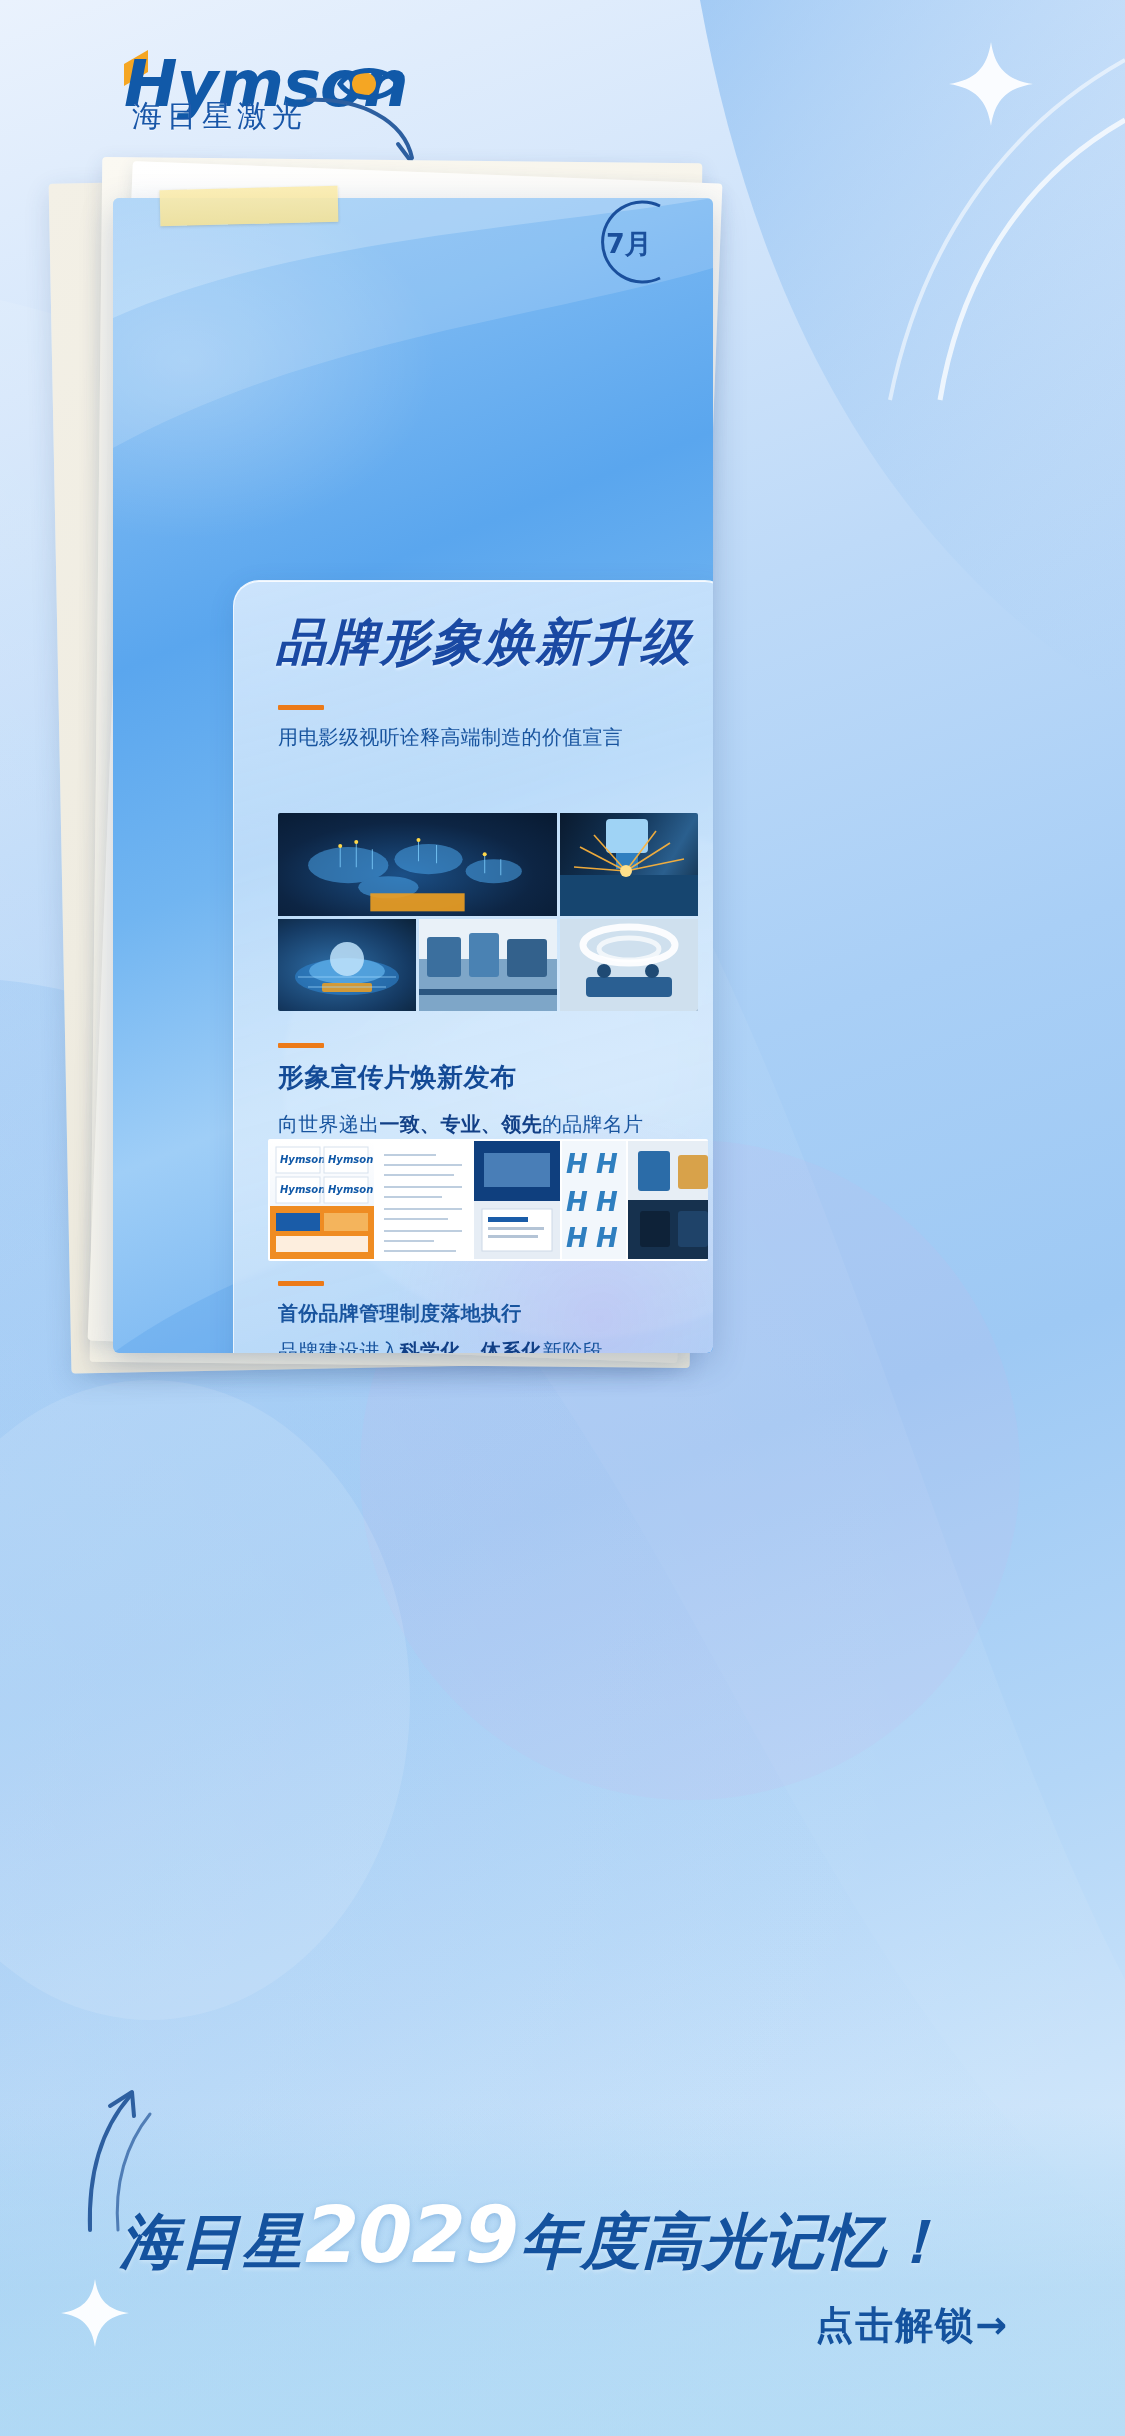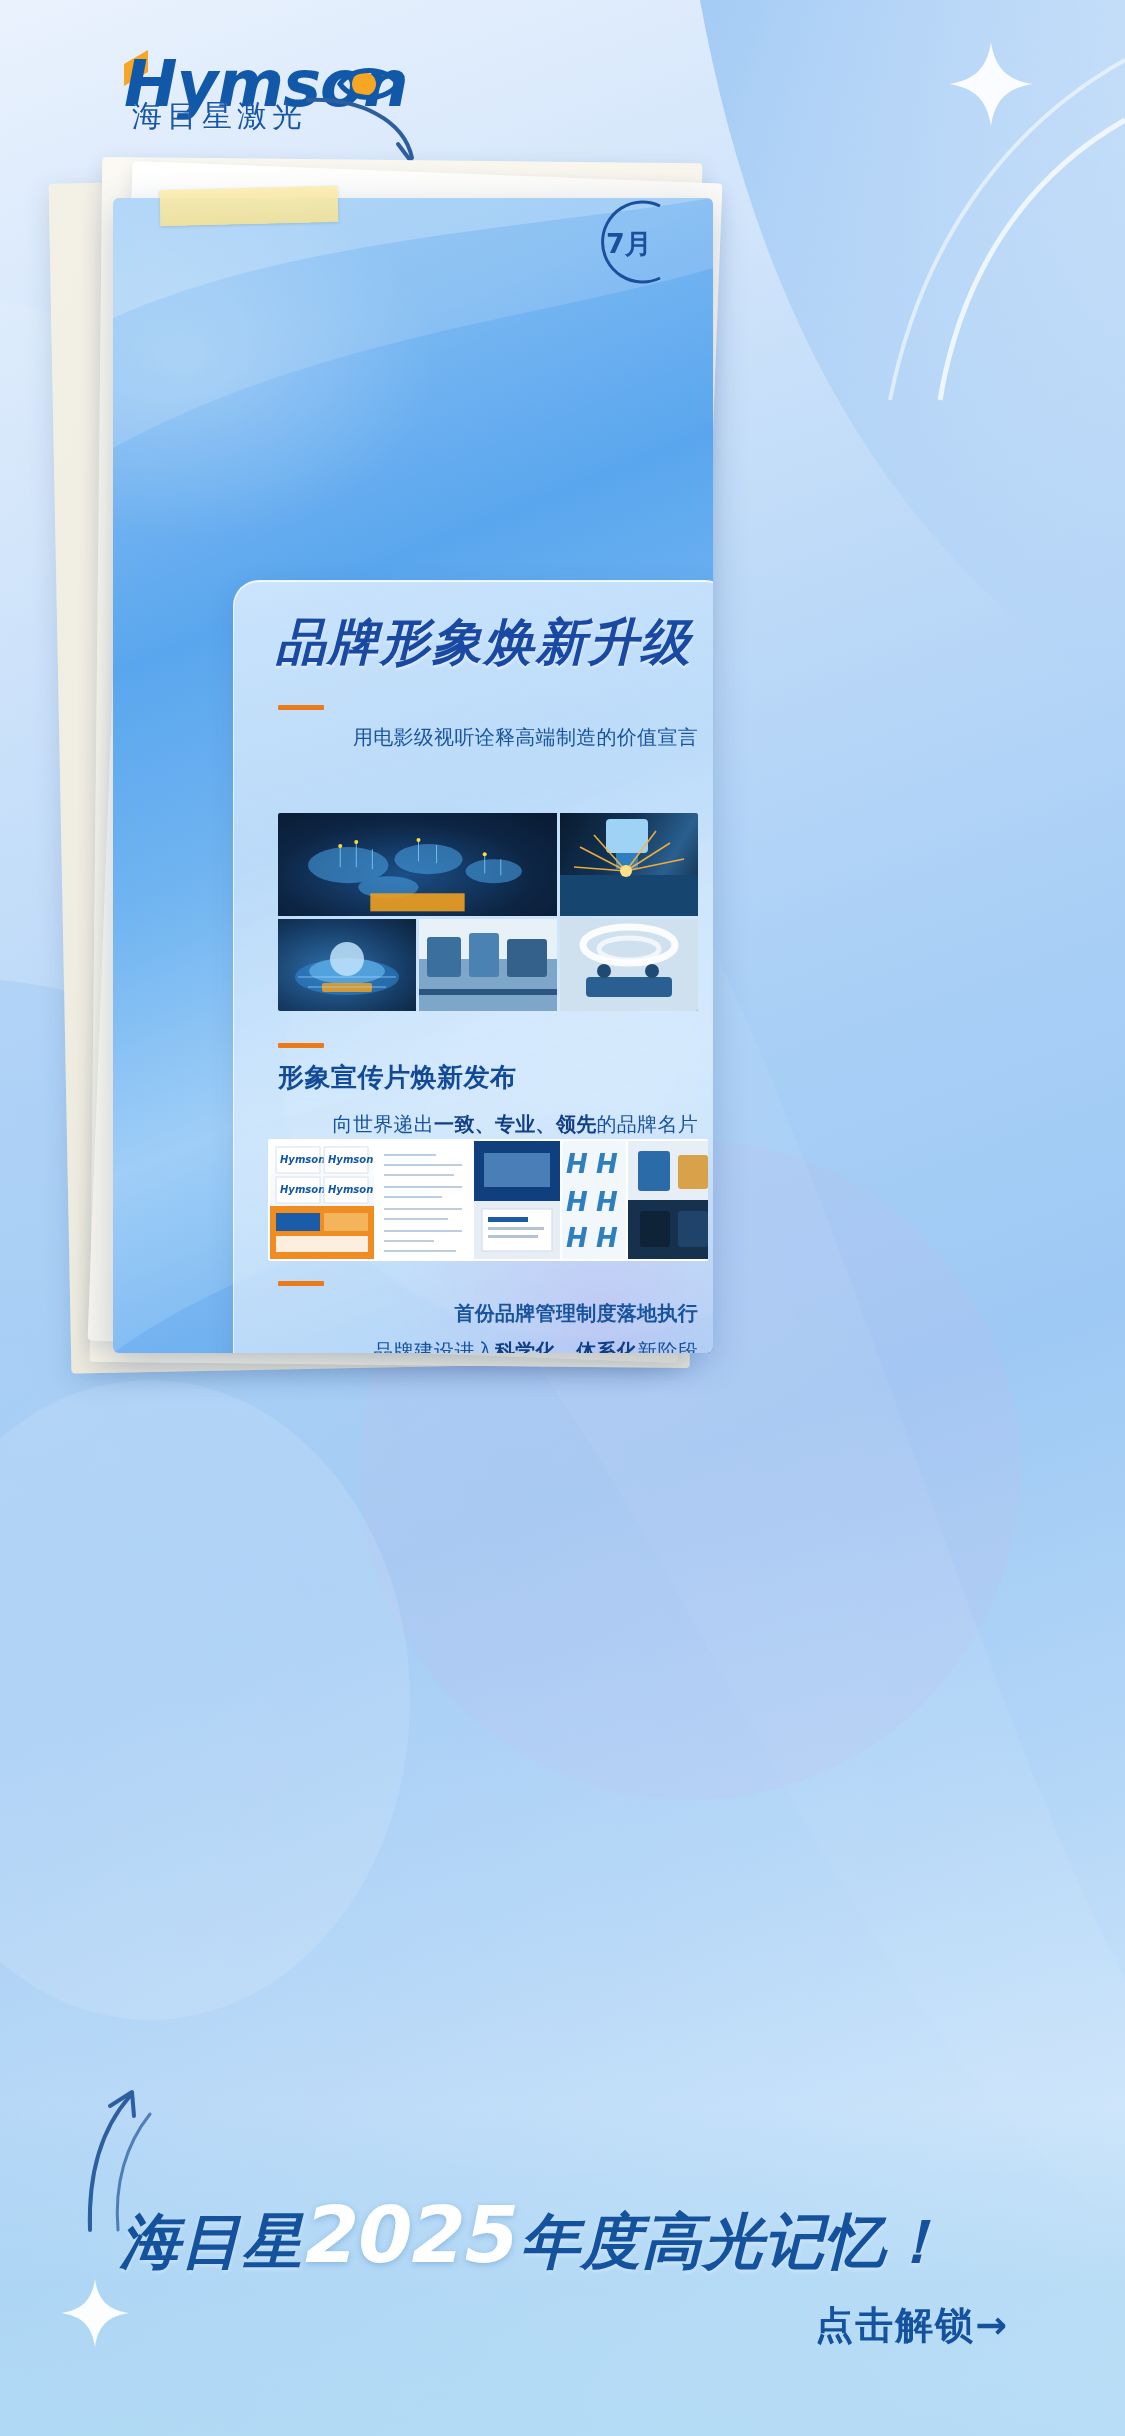--- a/index.html
+++ b/index.html
@@ -117,21 +117,20 @@
     width: 46px; height: 5px; background: #ec7a18; border-radius: 1px;
     margin-bottom: 12px;
   }
   .sec-title {
     font-size: 26px; font-weight: 700; color: #134a96; letter-spacing: .5px;
     font-family: "DejaVu Sans", sans-serif; margin-bottom: 14px;
   }
   .sec-sub {
     font-size: 20px; color: #18549e; letter-spacing: .3px; line-height: 1.5;
     font-family: "DejaVu Sans", sans-serif;
-    text-align: right;
   }
   .sec-sub b { font-weight: 700; color: #113f86; }
 
   
   .media1 {
     position: absolute; left: 44px; top: 232px; width: 420px; height: 198px;
     display: grid; grid-template-columns: 1fr 1fr 1fr;
     grid-template-rows: 103px 92px; gap: 3px;
     border-radius: 2px; overflow: hidden;
   }
@@ -437,18 +436,18 @@
     <path d="M22 150 C20 92 34 48 62 16" stroke="#2d5fa0" stroke-width="4" fill="none" stroke-linecap="round"></path>
     <path d="M42 26 L64 12 L66 36" stroke="#2d5fa0" stroke-width="4" fill="none" stroke-linecap="round" stroke-linejoin="round"></path>
     <path d="M50 150 C46 104 58 64 82 34" stroke="#2d5fa0" stroke-width="3" fill="none" stroke-linecap="round" opacity=".75"></path>
   </svg>
 
   <svg class="spark-left" width="74" height="74" viewBox="0 0 74 74">
     <path d="M37 3 C40 24 50 34 71 37 C50 40 40 50 37 71 C34 50 24 40 3 37 C24 34 34 24 37 3 Z" fill="#ffffff" opacity=".95"></path>
   </svg>
 
   <div class="banner-line">
-    <span class="bl-cn">海目星</span><span class="bl-year">2025</span><span class="bl-cn">年度高光记忆！</span>
+    <span class="bl-cn">海目星</span><span class="bl-year">2029</span><span class="bl-cn">年度高光记忆！</span>
   </div>
 
   <div class="cta">点击解锁→</div>
 
 </div>
 
 </body></html>

